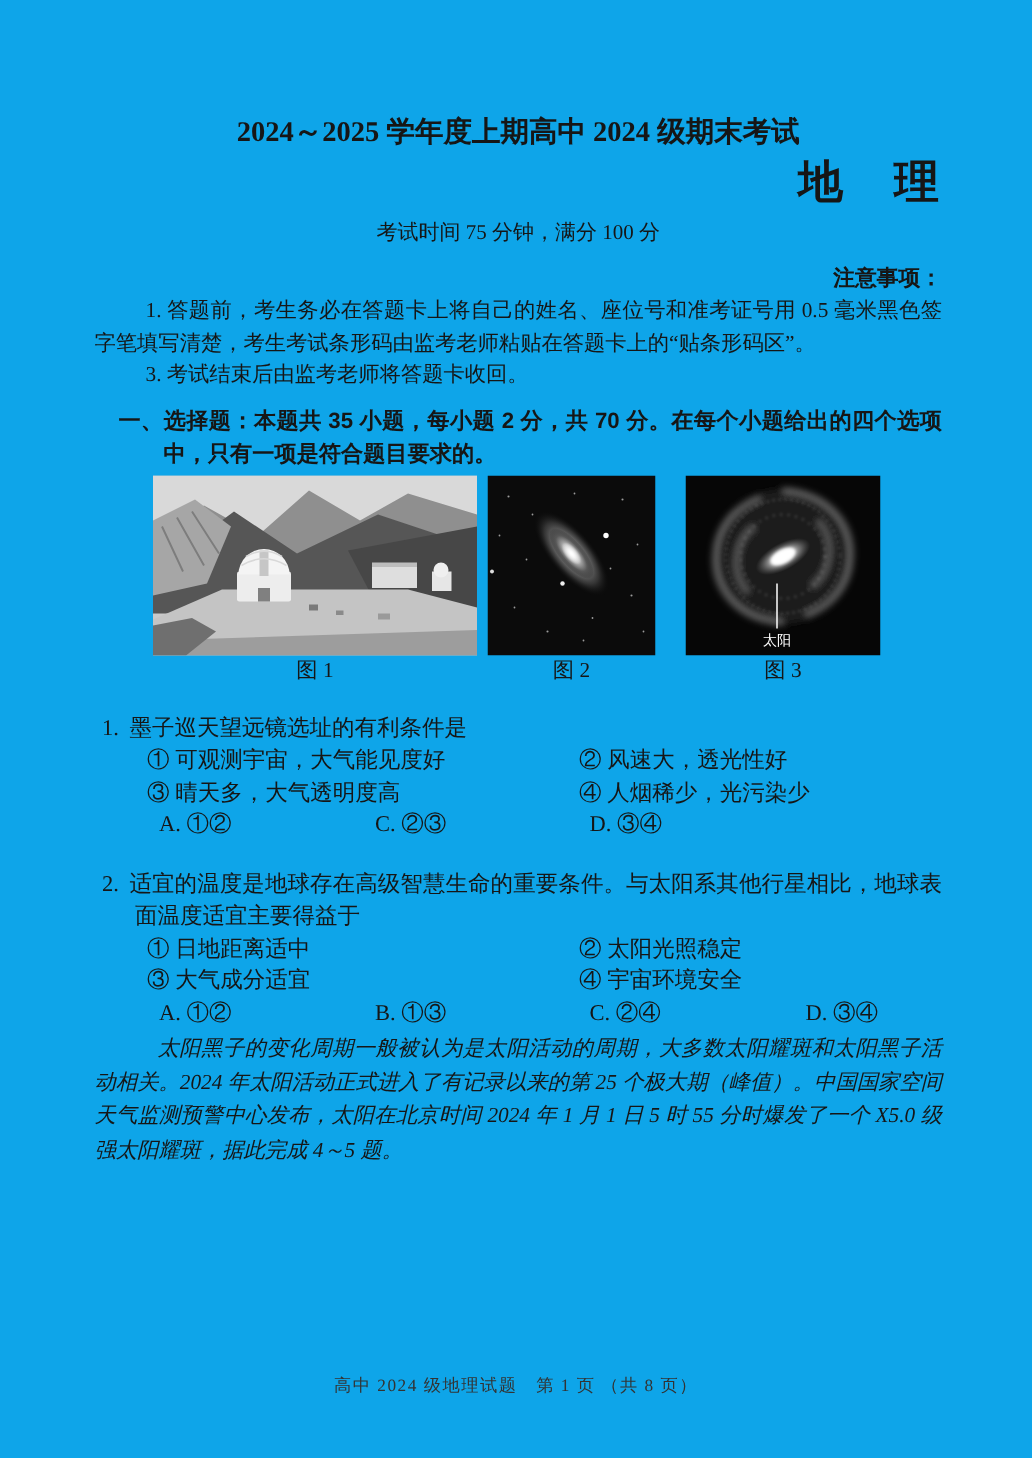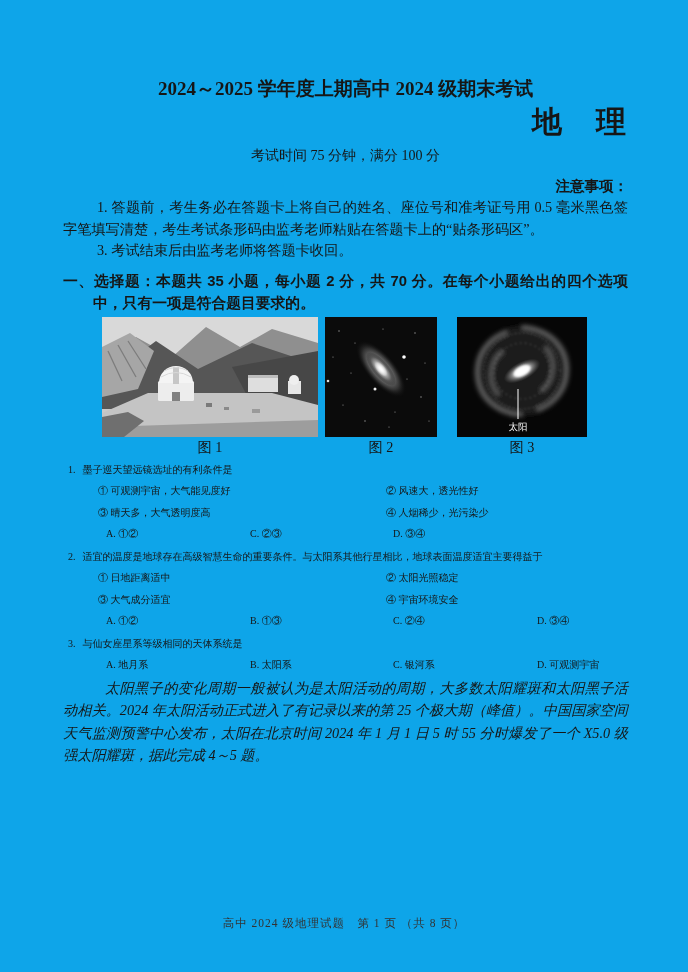--- a/index.html
+++ b/index.html
@@ -13,35 +13,35 @@
   }
   .content{position:absolute;left:63px;top:0;width:565px;}
   
   .exam-title{margin:0;padding-top:78px;text-align:center;font-size:19px;line-height:22px;font-weight:bold;}
   .exam-subject{margin:4px 0 0 0;text-align:right;font-size:30px;line-height:36px;font-weight:bold;letter-spacing:2px;}
   .exam-info{margin:6px 0 0 0;text-align:center;font-size:14px;line-height:20px;}
   
   .notice-heading{margin:10px 0 0 0;font-size:14.5px;line-height:21px;font-weight:bold;font-family:"Liberation Sans","DejaVu Sans",sans-serif;text-align:right;}
   .notice-item{margin:0;font-size:14.2px;line-height:21.5px;text-indent:34px;text-align:justify;}
   
-  .section-heading{margin:8px 0 0 0;font-size:14.8px;line-height:22.5px;font-weight:bold;
+  .section-heading{margin:8px 0 0 16px;font-size:14.8px;line-height:22.5px;font-weight:bold;
     font-family:"Liberation Sans","DejaVu Sans",sans-serif;
     padding-left:30px;text-indent:-30px;text-align:justify;}
   
   .passage{margin:1px 0 0 0;font-size:14.2px;line-height:22.5px;font-style:italic;text-indent:42px;text-align:justify;}
   
   .figures{position:relative;height:141px;margin-top:2px;}
   .fig-col{position:absolute;top:0;}
   .fig-col.f1{left:39px;width:216px;}
   .fig-col.f2{left:262px;width:112px;}
   .fig-col.f3{left:394px;width:130px;}
   .fig-img{display:block;width:100%;height:120px;}
   .fig-label{margin-top:2px;text-align:center;font-size:14.2px;line-height:17px;}
   
-  .question{margin-top:1px;font-size:10px;}
+  .question{margin-top:18px;font-size:15px;}
   .q-stem{margin:0;padding-left:27px;text-indent:-22px;line-height:21.5px;text-align:justify;}
   .q-num{margin-right:7px;}
   .sub-options{margin-left:35px;line-height:21.5px;display:grid;grid-template-columns:288px auto;}
   .choices{margin-left:43px;line-height:21.5px;display:grid;grid-template-columns:144px 143px 144px auto;}
   
   .page-footer{position:absolute;left:0;right:0;top:916px;text-align:center;
     font-size:11.5px;letter-spacing:1px;color:#333;}
 </style>
 </head>
 <body>
@@ -190,28 +190,19 @@
         <span>④ 宇宙环境安全</span>
       </div>
       <div class="choices">
         <span>A. ①②</span>
         <span>B. ①③</span>
         <span>C. ②④</span>
         <span>D. ③④</span>
       </div>
     </div>
 
-    <div class="question">
-      <p class="q-stem"><span class="q-num">3.</span><span>与仙女座星系等级相同的天体系统是</span></p>
-      <div class="choices">
-        <span>A. 地月系</span>
-        <span>B. 太阳系</span>
-        <span>C. 银河系</span>
-        <span>D. 可观测宇宙</span>
-      </div>
-    </div>
 
     <p class="passage">太阳黑子的变化周期一般被认为是太阳活动的周期，大多数太阳耀斑和太阳黑子活动相关。2024 年太阳活动正式进入了有记录以来的第 25 个极大期（峰值）。中国国家空间天气监测预警中心发布，太阳在北京时间 2024 年 1 月 1 日 5 时 55 分时爆发了一个 X5.0 级强太阳耀斑，据此完成 4～5 题。</p>
 
   </div>
 
   <div class="page-footer">高中 2024 级地理试题　第 1 页 （共 8 页）</div>
 </div>
 
 </body></html>

